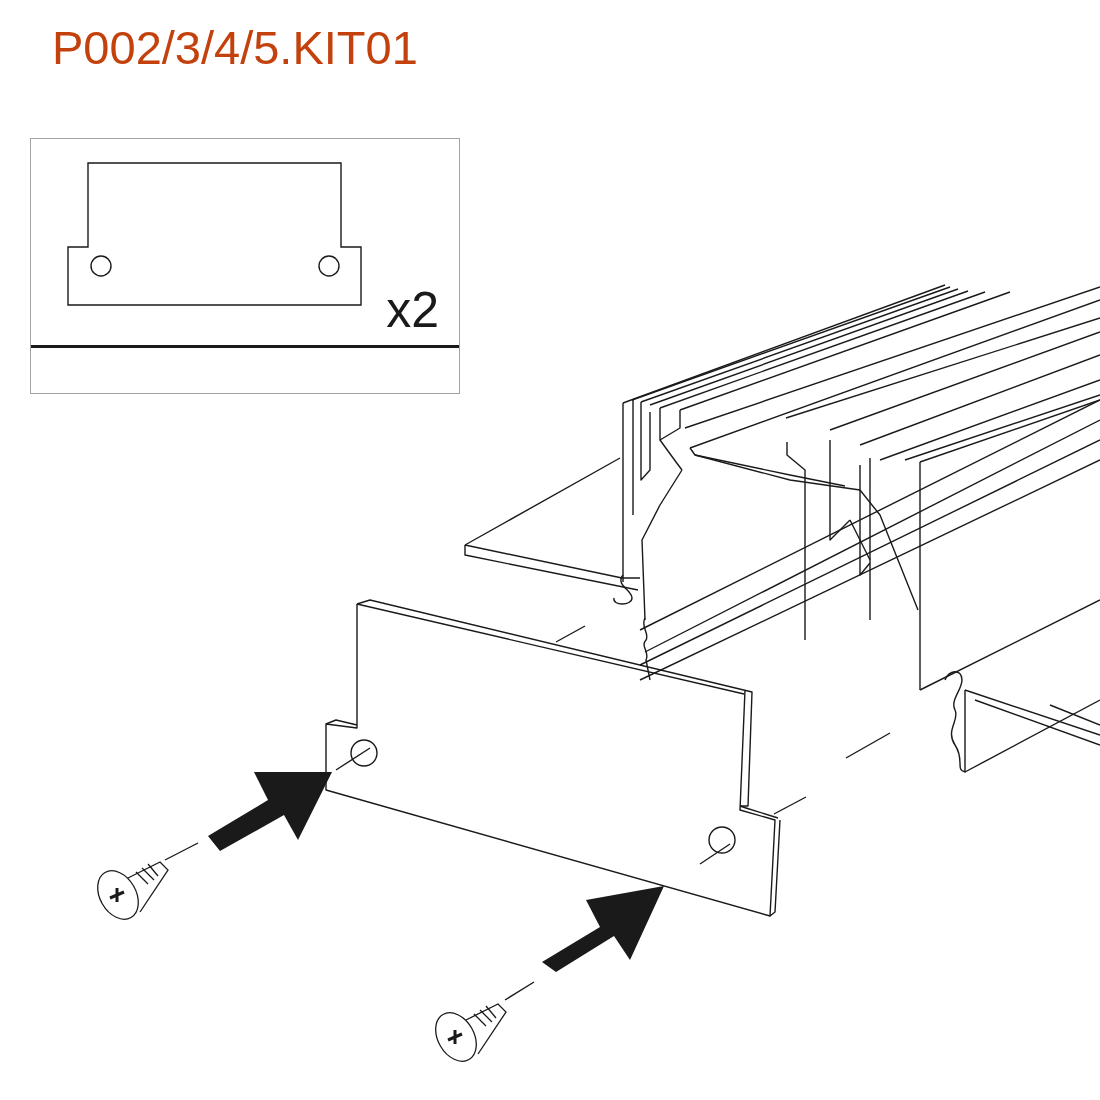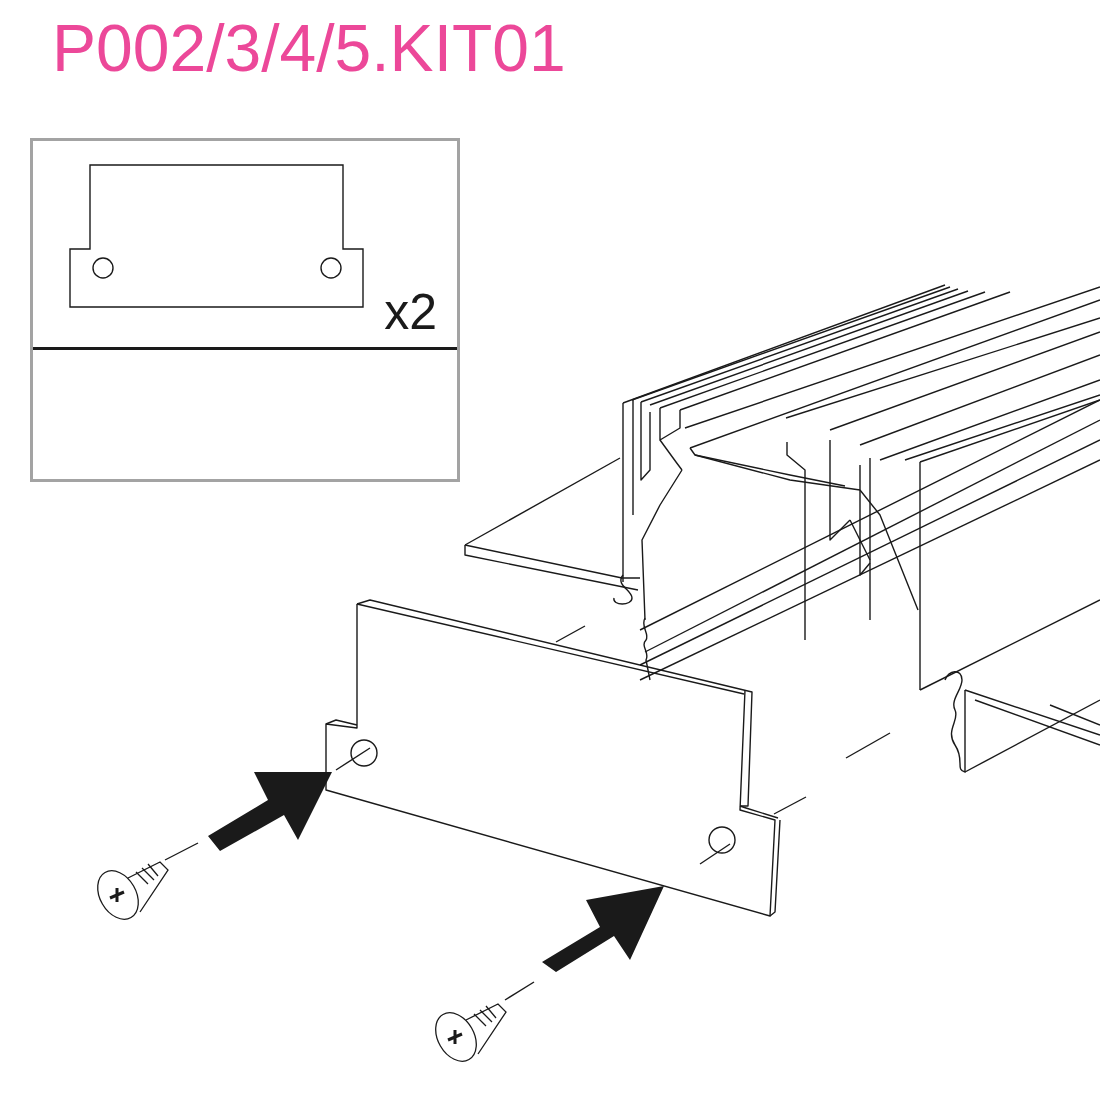--- a/index.html
+++ b/index.html
@@ -1,21 +1,21 @@
 <!DOCTYPE html>
 <html><head>
   <meta charset="utf-8">
   <style>
     html, body { margin: 0; padding: 0; background: #ffffff; }
     body { width: 1100px; height: 1100px; position: relative; overflow: hidden;
            font-family: "Liberation Sans", sans-serif; color: #1a1a1a; }
-    .title { position: absolute; left: 52px; top: 8px; font-size: 66px; line-height: 80px;
-             letter-spacing: 0px; font-weight: normal; color: #ec4899; }
-    .parts-box { position: absolute; left: 30px; top: 138px; width: 430px; height: 344px;
-                 border: 3px solid #a3a3a3; box-sizing: border-box; }
+    .title { position: absolute; left: 52px; top: 8px; font-size: 47px; line-height: 80px;
+             letter-spacing: 0px; font-weight: normal; color: #c2410c; }
+    .parts-box { position: absolute; left: 30px; top: 138px; width: 430px; height: 256px;
+                 border: 1px solid #a3a3a3; box-sizing: border-box; }
     .part-row { position: absolute; left: 0; right: 0; }
     .part-row.r1 { top: 0; height: 206px; border-bottom: 3px solid #1a1a1a; }
     .part-row.r2 { top: 206px; bottom: 0; }
     .qty { position: absolute; right: 20px; font-size: 50px; line-height: 50px; color: #1a1a1a; }
     .r1 .qty { bottom: 10px; }
     .r2 .qty { bottom: 8px; }
     .part-svg { position: absolute; left: 0; top: 0; }
     .drawing { position: absolute; left: 0; top: 0; }
   </style>
 </head>

